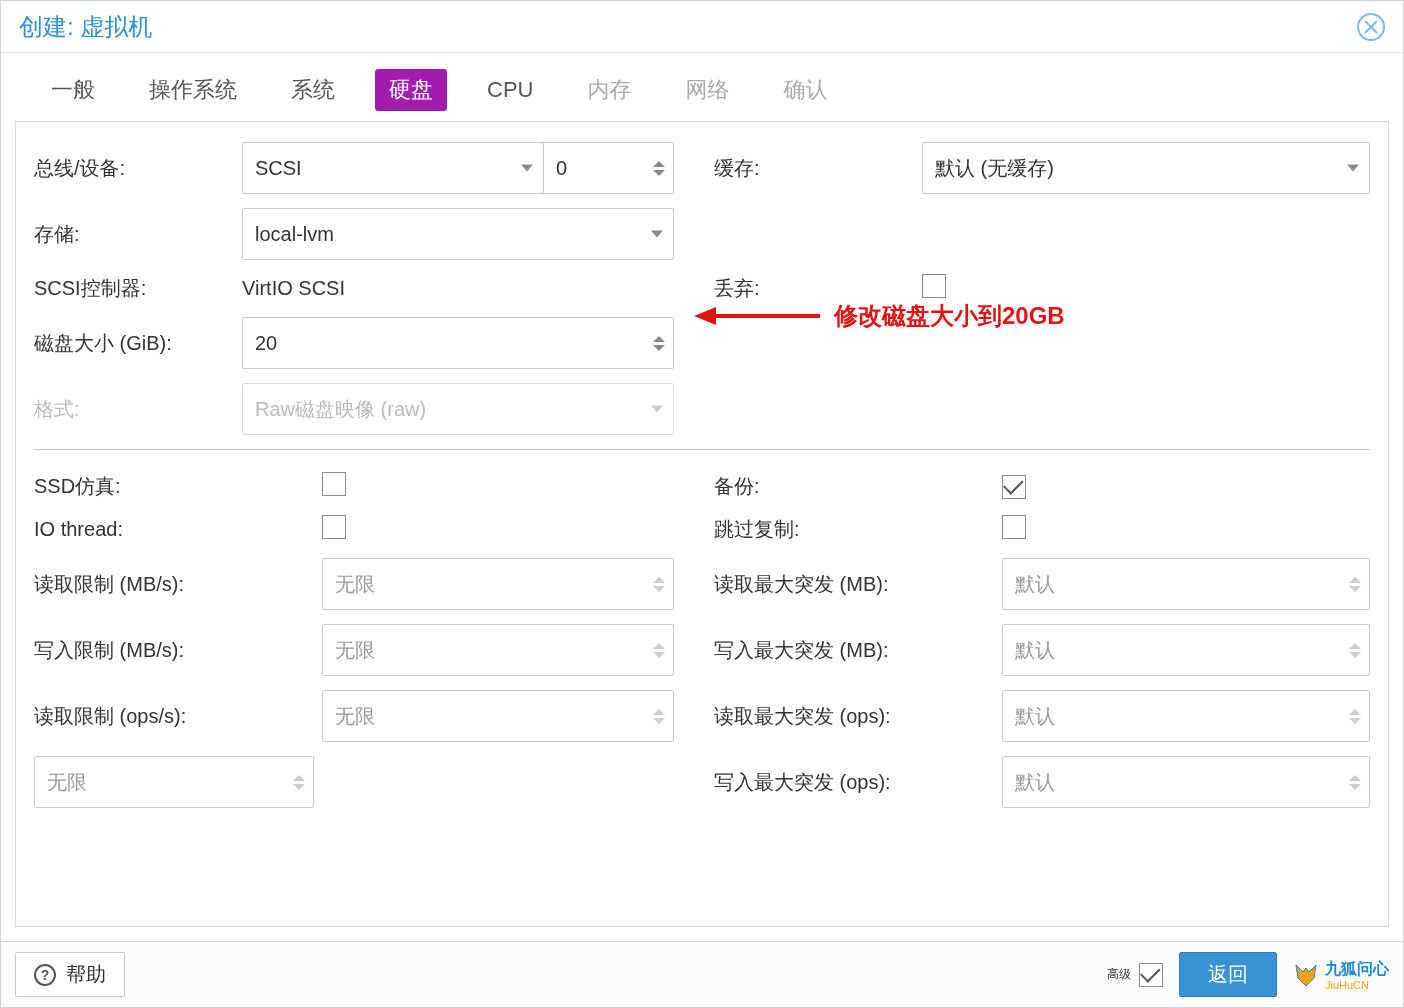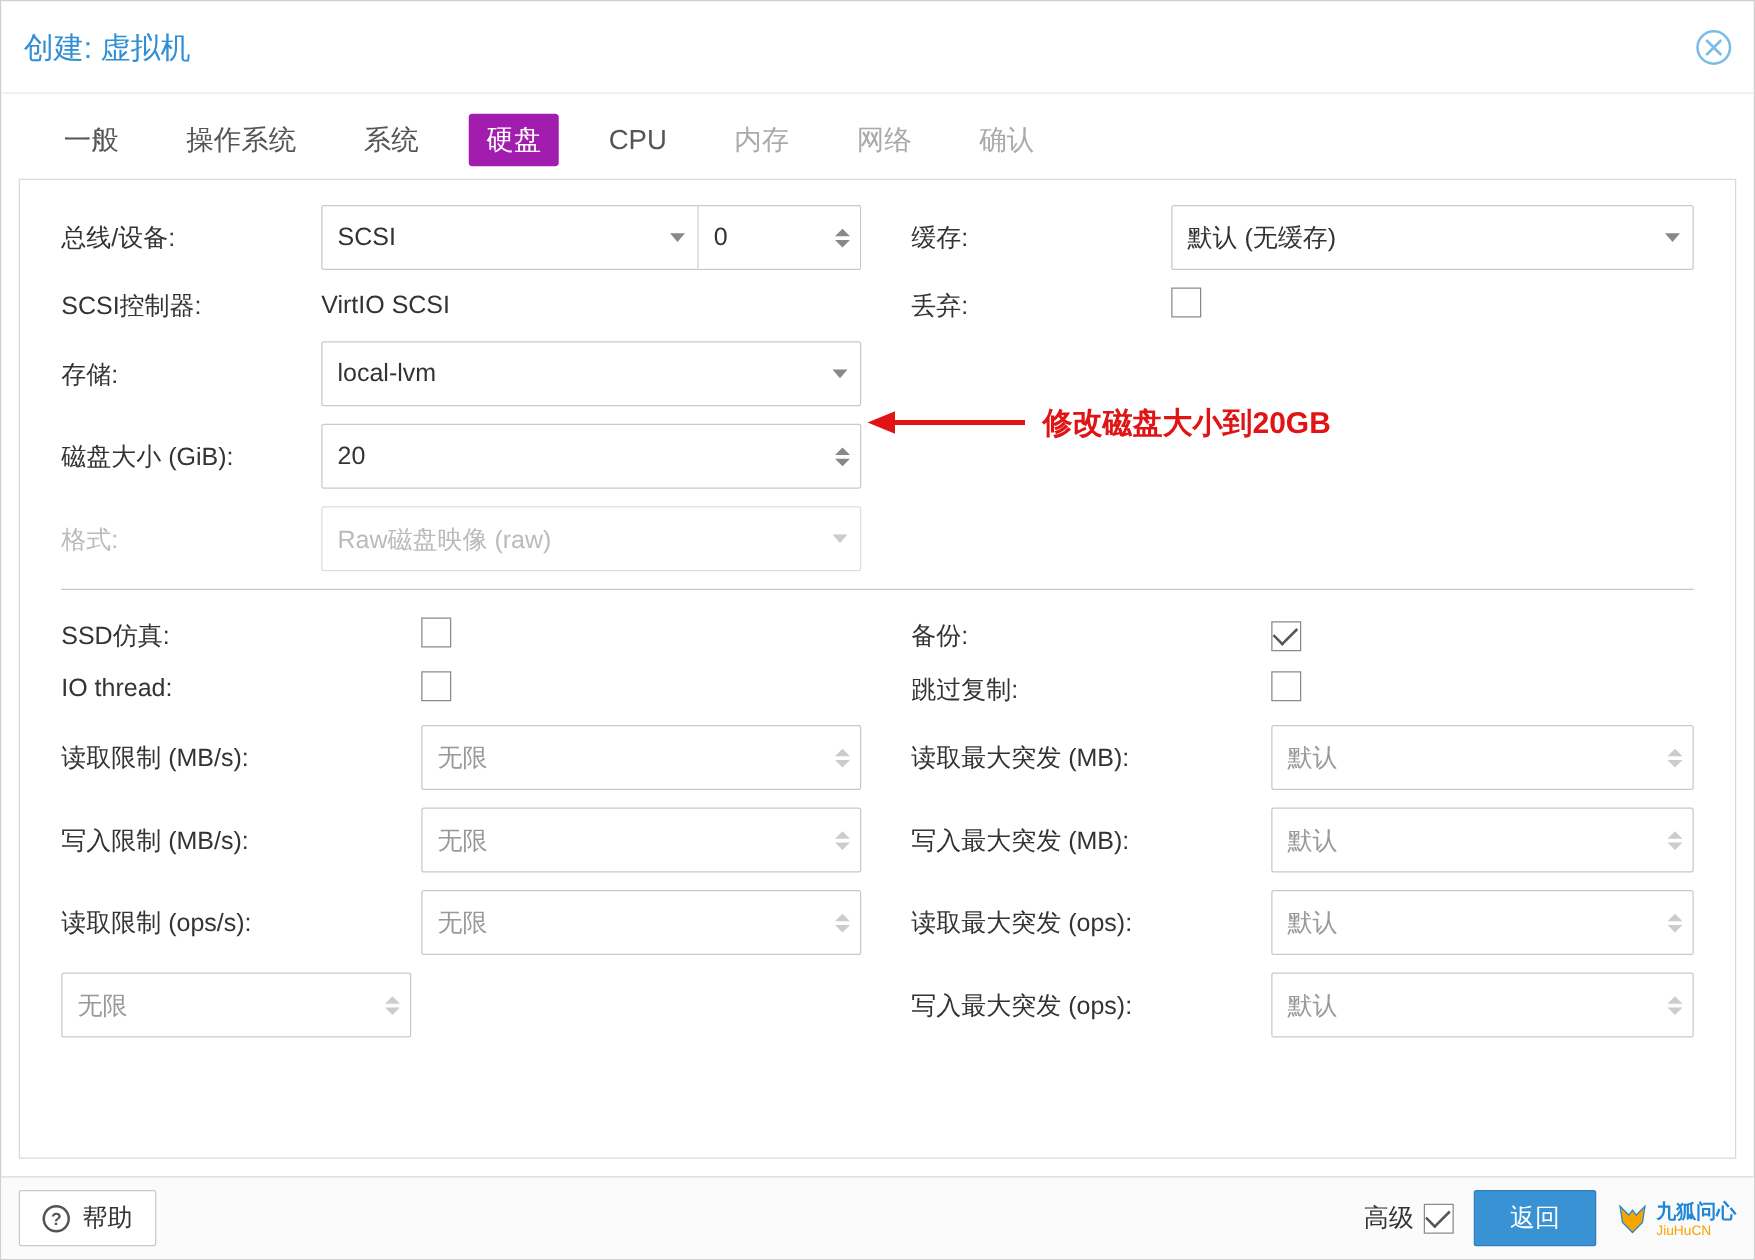--- a/index.html
+++ b/index.html
@@ -10,21 +10,21 @@
     background: #fff;
   }
   .dialog {
     width: 1404px;
     height: 1008px;
     display: flex;
     flex-direction: column;
     border: 1px solid #d0d0d0;
   }
   .header {
-    height: 74px;
+    height: 52px;
     display: flex;
     align-items: center;
     padding: 0 18px;
     justify-content: space-between;
     border-bottom: 1px solid #e8e8e8;
   }
   .title { color: #2f8ed6; font-size: 24px; font-weight: 400; }
   .close-btn {
     width: 28px; height: 28px; border: 2px solid #7abce6; border-radius: 50%;
     display:flex; align-items:center; justify-content:center; cursor:pointer;
@@ -38,21 +38,21 @@
     font-size: 22px;
     color:#555;
   }
   .tab { padding: 6px 14px; cursor: pointer; border-radius: 3px; }
   .tab.active { background:#a21caf; color:#fff; }
   .tab.disabled { color:#aaa; cursor:default; }
   .body {
     flex:1;
     border: 1px solid #d9d9d9;
     margin: 0 14px 14px 14px;
-    padding: 20px 33px;
+    padding: 20px 18px;
     overflow:auto;
   }
   .row {
     display: grid;
     grid-template-columns: 640px 1fr;
     column-gap: 40px;
     align-items: center;
     margin-bottom: 14px;
   }
   .cell {
@@ -109,21 +109,21 @@
   }
   .help-btn{
     border:1px solid #c9c9c9; background:#fff; padding:8px 18px; display:flex; align-items:center;
     gap:10px; font-size:20px; cursor:pointer; border-radius:2px;
   }
   .help-icon{
     width:22px;height:22px;border:2px solid #555;border-radius:50%; display:flex;align-items:center;justify-content:center;
     font-size:14px; font-weight:bold; color:#555;
   }
   .foot-right{display:flex; align-items:center; gap:16px;}
-  .adv{display:flex;align-items:center;gap:8px;font-size:20px;color:#333;}
+  .adv{display:flex;align-items:center;gap:8px;font-size:12px;color:#333;}
   .btn-primary{
     background:#3892d4;color:#fff;border:1px solid #2f7fbc;padding:8px 28px;
     font-size:20px;border-radius:2px;cursor:pointer;
   }
   .watermark{
     display:flex;align-items:center;gap:6px;font-size:16px;
   }
   .watermark .cn{color:#1e87d6;font-weight:bold;}
   .watermark .en{color:#f7a400;font-size:11px;display:block;line-height:1;}
   .fox{width:26px;height:26px;}
@@ -175,38 +175,38 @@
         <div class="lbl">缓存:</div>
         <div class="combo">
           <span>默认 (无缓存)</span>
           <div class="dd-arrow"></div>
         </div>
       </div>
     </div>
 
     <div class="row">
       <div class="cell">
-        <div class="lbl">SCSI控制器:</div>
-        <div class="static">VirtIO SCSI</div>
-      </div>
-      <div class="cell">
-        <div class="lbl">丢弃:</div>
-        <div><span class="chk"></span></div>
-      </div>
-    </div>
-
-    <div class="row">
-      <div class="cell">
         <div class="lbl">存储:</div>
         <div class="combo">
           <span>local-lvm</span>
           <div class="dd-arrow"></div>
         </div>
       </div>
       <div></div>
+    </div>
+
+    <div class="row">
+      <div class="cell">
+        <div class="lbl">SCSI控制器:</div>
+        <div class="static">VirtIO SCSI</div>
+      </div>
+      <div class="cell">
+        <div class="lbl">丢弃:</div>
+        <div><span class="chk"></span></div>
+      </div>
     </div>
 
     <div class="row">
       <div class="cell">
         <div class="lbl">磁盘大小 (GiB):</div>
         <div class="spinner">
           <span>20</span>
           <div class="spin">
               <div class="up"></div>
               <div class="dn"></div>

